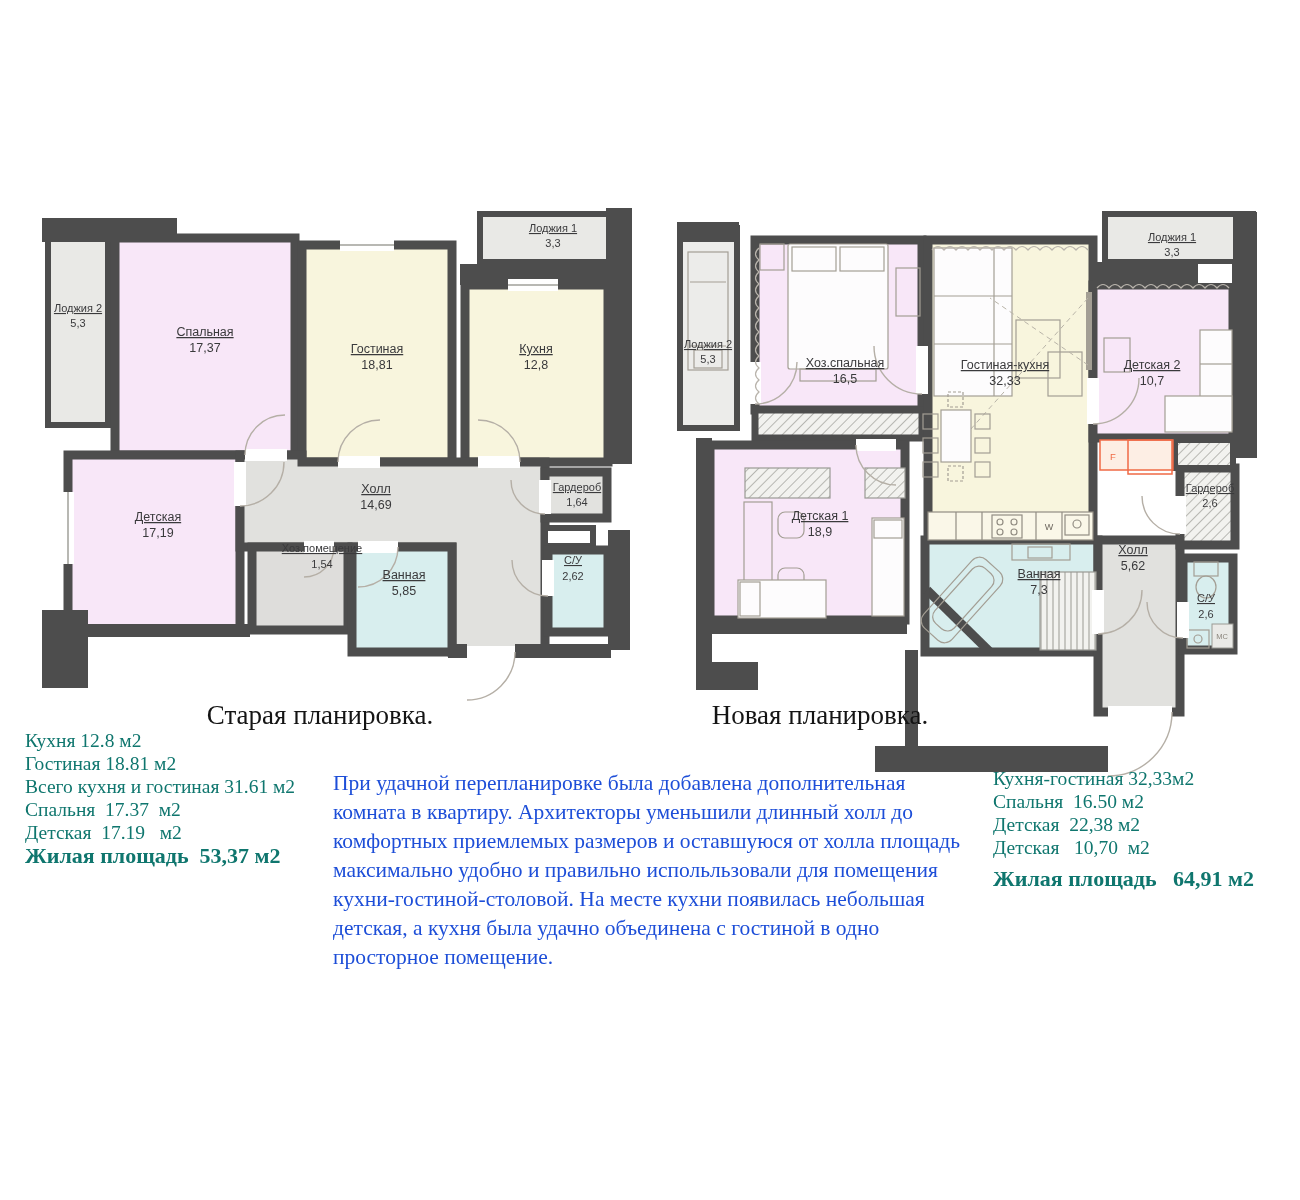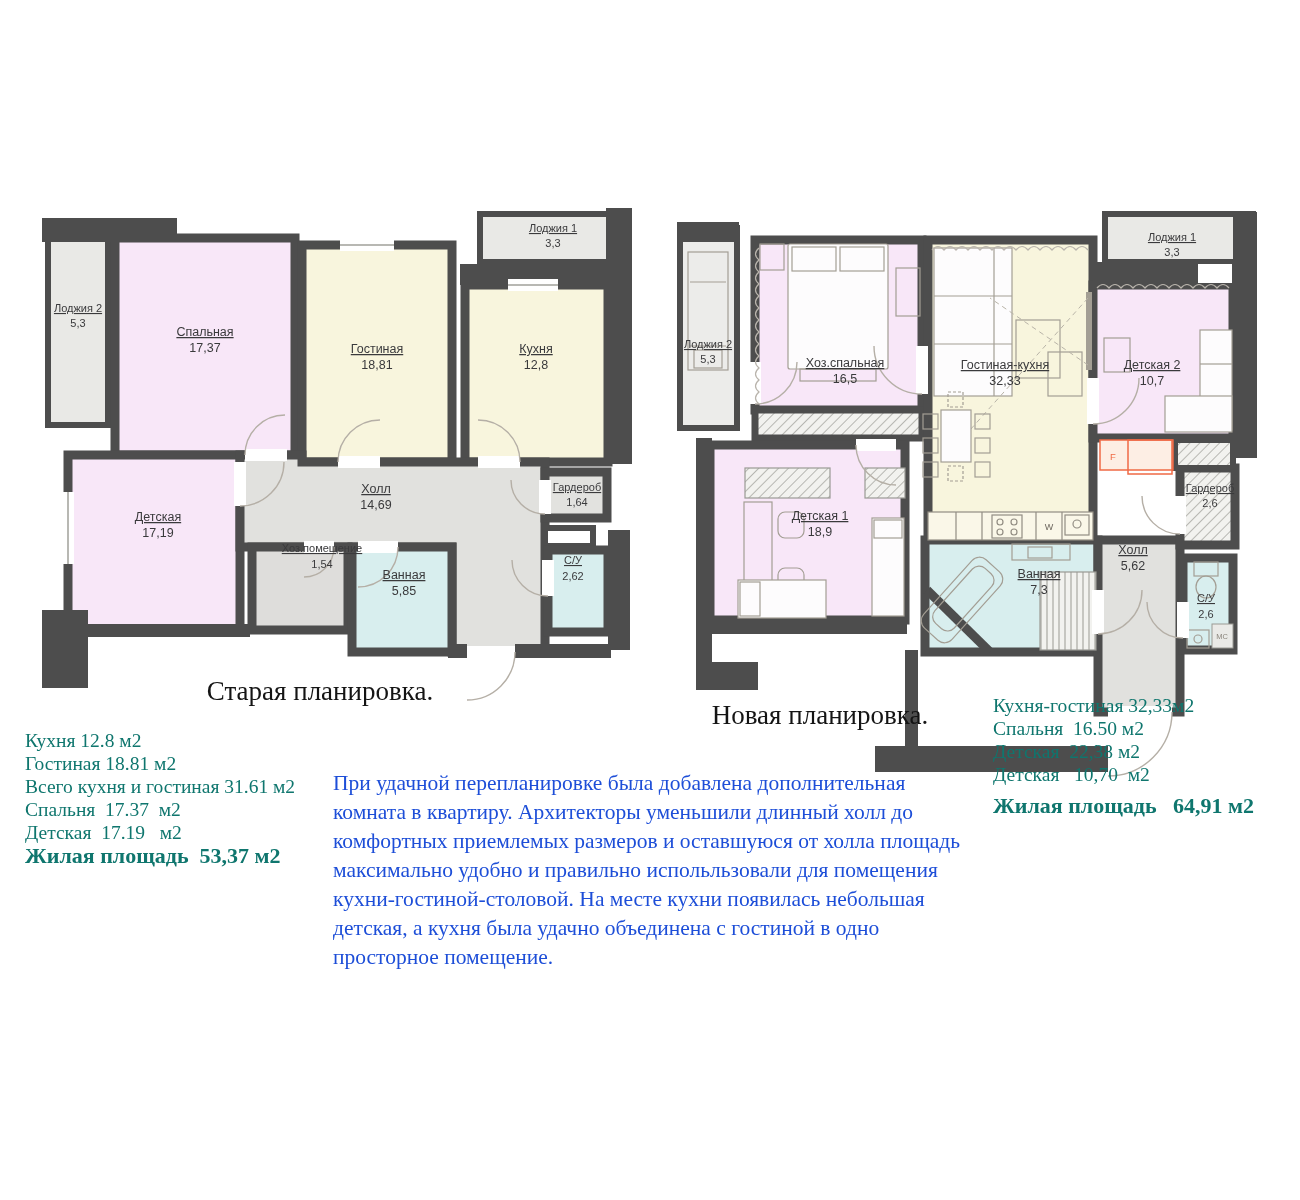--- a/index.html
+++ b/index.html
@@ -319,33 +319,33 @@
         <text class="rname sm" x="550" y="292">Гардероб</text>
         <text class="rarea sm" x="550" y="307">2,6</text>
       </g>
     <g>
         <text class="rname sm" x="546" y="402">С/У</text>
         <text class="rarea sm" x="546" y="418">2,6</text>
       </g>
   </g>
 </svg>
 
-<div class="abs plan-title" style="left:150px;top:676px;width:340px;">Старая планировка.</div>
+<div class="abs plan-title" style="left:150px;top:700px;width:340px;">Старая планировка.</div>
 <div class="abs plan-title" style="left:660px;top:700px;width:320px;">Новая планировка.</div>
 
 <div class="abs sumlist" style="left:25px;top:729px;">
   <div class="sline">Кухня 12.8 м2</div>
   <div class="sline">Гостиная 18.81 м2</div>
   <div class="sline">Всего кухня и гостиная 31.61 м2</div>
   <div class="sline">Спальня  17.37  м2</div>
   <div class="sline">Детская  17.19   м2</div>
   <div class="total" style="">Жилая площадь  53,37 м2</div>
 </div>
 
 <div class="abs desc" style="left:333px;top:769px;width:648px;">При удачной перепланировке была добавлена дополнительная комната в квартиру. Архитекторы уменьшили длинный холл до комфортных приемлемых размеров и оставшуюся от холла площадь максимально удобно и правильно испольльзовали для помещения кухни-гостиной-столовой. На месте кухни появилась небольшая детская, а кухня была удачно объединена с гостиной в одно просторное помещение.</div>
 
-<div class="abs sumlist" style="left:993px;top:694px;">
+<div class="abs sumlist" style="left:993px;top:767px;">
   <div class="sline">Кухня-гостиная 32,33м2</div>
   <div class="sline">Спальня  16.50 м2</div>
   <div class="sline">Детская  22,38 м2</div>
   <div class="sline">Детская   10,70  м2</div>
   <div class="total" style="margin-top:8px;">Жилая площадь   64,91 м2</div>
 </div>
 
 </body></html>

